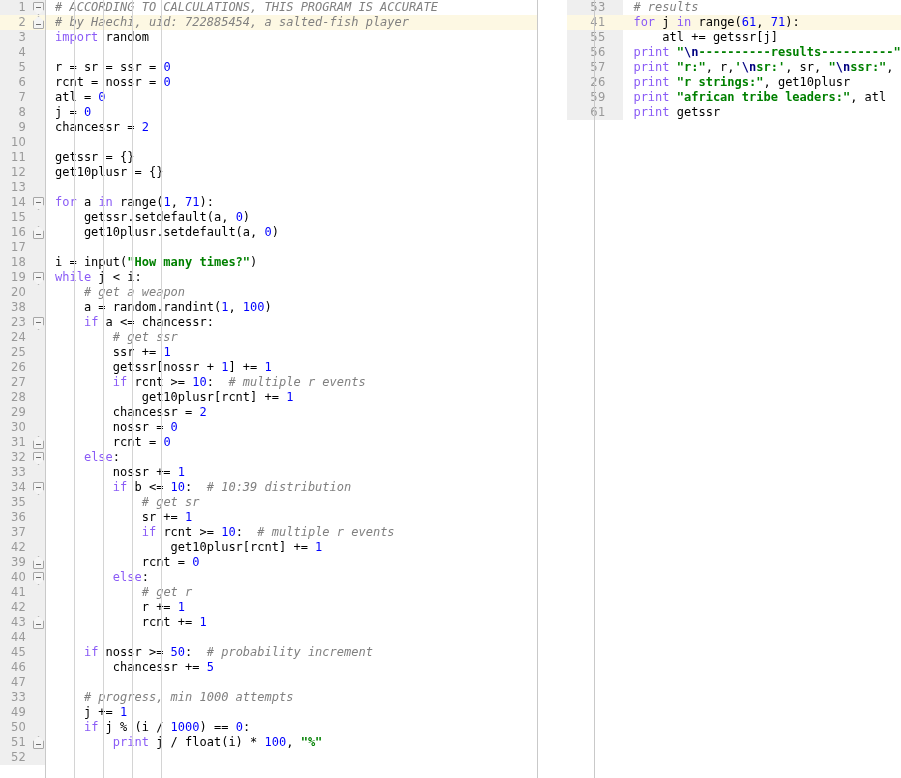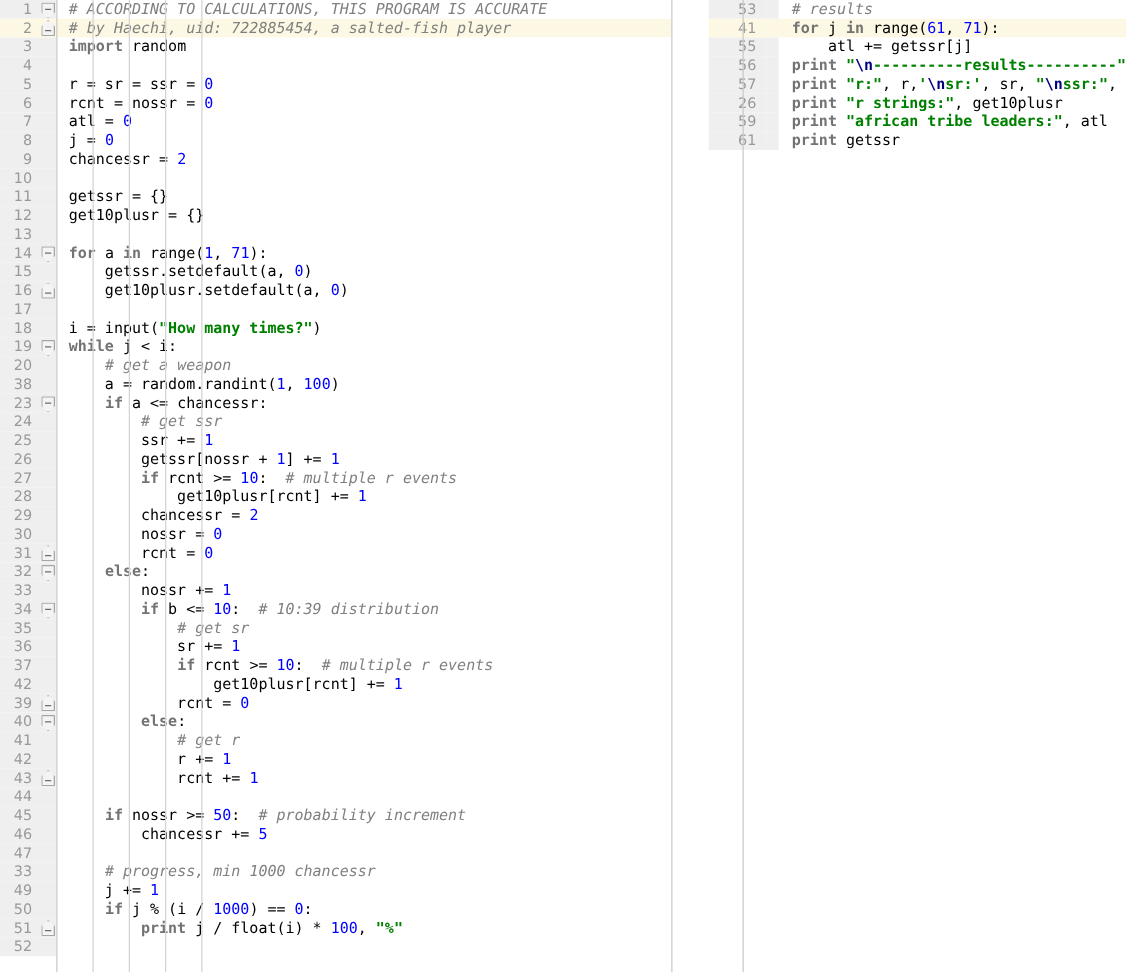--- a/index.html
+++ b/index.html
@@ -133,21 +133,21 @@
     position: absolute;
     top: 0;
     bottom: 0;
     width: 1px;
     background: #d4d4d4;
     z-index: 1;
     pointer-events: none;
   }
 
   
-  .k   { color: #737373; font-weight: bold; }   
+  .k   { color: #8b5cf6; font-weight: normal; }   
   .s   { color: #008000; font-weight: bold; }   
   .esc { color: #000080; font-weight: bold; }   
   .n   { color: #0000ff; }                      
   .c   { color: #808080; font-style: italic; }  
   .p   { color: #000000; }
 </style>
 </head>
 <body>
 
 <div class="editor">
@@ -198,21 +198,21 @@
         <div class="row"><div class="gutter-num">42</div><div class="fold"></div><div class="code"><span class="p">                get10plusr[rcnt] += </span><span class="n">1</span></div></div>
         <div class="row"><div class="gutter-num">39</div><div class="fold"><span class="fold-mark close"></span></div><div class="code"><span class="p">            rcnt = </span><span class="n">0</span></div></div>
         <div class="row"><div class="gutter-num">40</div><div class="fold"><span class="fold-mark open"></span></div><div class="code"><span class="p">        </span><span class="k">else</span><span class="p">:</span></div></div>
         <div class="row"><div class="gutter-num">41</div><div class="fold"></div><div class="code"><span class="p">            </span><span class="c"># get r</span></div></div>
         <div class="row"><div class="gutter-num">42</div><div class="fold"></div><div class="code"><span class="p">            r += </span><span class="n">1</span></div></div>
         <div class="row"><div class="gutter-num">43</div><div class="fold"><span class="fold-mark close"></span></div><div class="code"><span class="p">            rcnt += </span><span class="n">1</span></div></div>
         <div class="row"><div class="gutter-num">44</div><div class="fold"></div><div class="code">&nbsp;</div></div>
         <div class="row"><div class="gutter-num">45</div><div class="fold"></div><div class="code"><span class="p">    </span><span class="k">if</span><span class="p"> nossr &gt;= </span><span class="n">50</span><span class="p">:  </span><span class="c"># probability increment</span></div></div>
         <div class="row"><div class="gutter-num">46</div><div class="fold"></div><div class="code"><span class="p">        chancessr += </span><span class="n">5</span></div></div>
         <div class="row"><div class="gutter-num">47</div><div class="fold"></div><div class="code">&nbsp;</div></div>
-        <div class="row"><div class="gutter-num">33</div><div class="fold"></div><div class="code"><span class="p">    </span><span class="c"># progress, min 1000 chancessr</span></div></div>
+        <div class="row"><div class="gutter-num">33</div><div class="fold"></div><div class="code"><span class="p">    </span><span class="c"># progress, min 1000 attempts</span></div></div>
         <div class="row"><div class="gutter-num">49</div><div class="fold"></div><div class="code"><span class="p">    j += </span><span class="n">1</span></div></div>
         <div class="row"><div class="gutter-num">50</div><div class="fold"></div><div class="code"><span class="p">    </span><span class="k">if</span><span class="p"> j % (i / </span><span class="n">1000</span><span class="p">) == </span><span class="n">0</span><span class="p">:</span></div></div>
         <div class="row"><div class="gutter-num">51</div><div class="fold"><span class="fold-mark close"></span></div><div class="code"><span class="p">        </span><span class="k">print</span><span class="p"> j / float(i) * </span><span class="n">100</span><span class="p">, </span><span class="s">"%"</span></div></div>
         <div class="row"><div class="gutter-num">52</div><div class="fold"></div><div class="code">&nbsp;</div></div>
       </div>
   </div>
 
   <div class="pane pane-right">
     <div class="gutter-edge"></div>
     <div class="code-area" id="right-rows">

